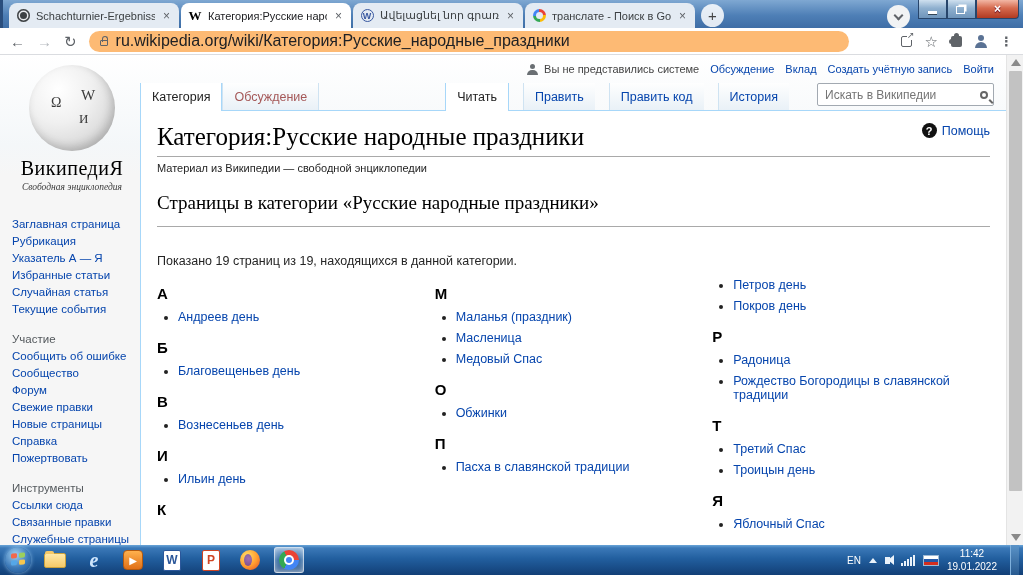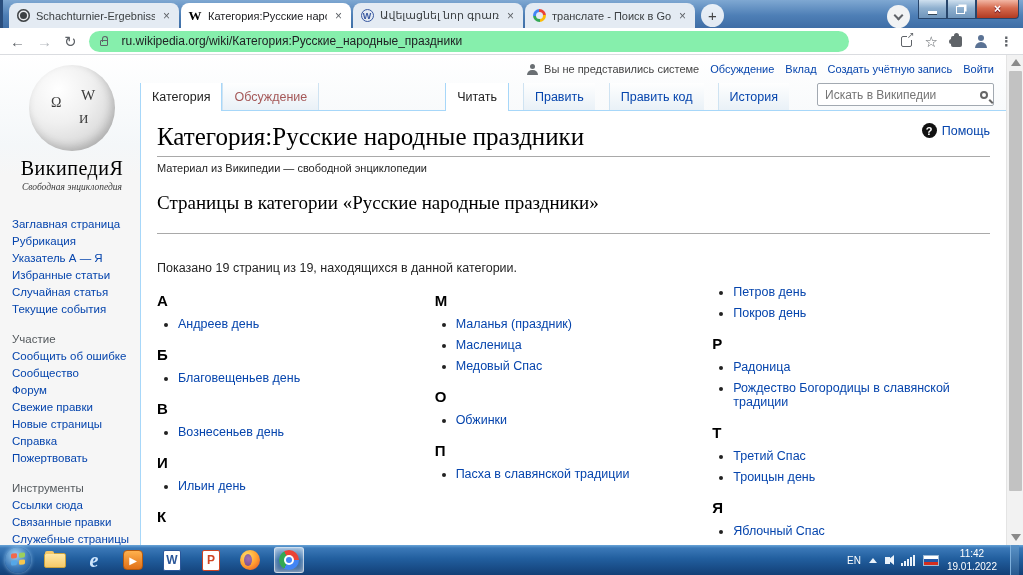--- a/index.html
+++ b/index.html
@@ -36,22 +36,22 @@
   .winbtn.close { width:43px; background:linear-gradient(#f2b7a5,#d66a4e 45%,#b13a22); border-radius:0 0 4px 0; }
   .glyph-min { width:9px; height:3px; background:#fff; margin-top:6px; box-shadow:0 1px 0 #345; }
   .glyph-max { width:9px; height:8px; border:1px solid #fff; box-shadow:2px -2px 0 -0.5px #fff; margin:2px 2px 0 0; }
   .glyph-x { font-size:12px; font-weight:bold; color:#fff; text-shadow:0 1px 1px #502; }
 
   
   .toolbar { position:absolute; top:28px; left:0; width:1023px; height:27px; background:#fff;
     border-bottom:1px solid #dadce0; display:flex; align-items:center; padding:0 10px; gap:12px; }
   .navic { font-size:15px; color:#5f6368; line-height:1; }
   .navic.disabled { color:#b6babf; }
-  .addr { flex:1; max-width:760px; height:21px; background:#86efac; border-radius:11px; display:flex;
-    align-items:center; padding:0 11px; gap:14px; font-size:12px; color:#202124; }
+  .addr { flex:1; max-width:760px; height:21px; background:#fdba74; border-radius:11px; display:flex;
+    align-items:center; padding:0 11px; gap:8px; font-size:16px; color:#202124; }
   .lock { width:8px; height:6px; border:1.5px solid #5f6368; border-radius:1px; position:relative; margin-top:3px; }
   .lock::before { content:""; position:absolute; left:1px; top:-5px; width:4px; height:5px;
     border:1.5px solid #5f6368; border-bottom:0; border-radius:4px 4px 0 0; }
   .tb-right { display:flex; align-items:center; gap:13px; margin-left:auto; }
   .share-ic { width:11px; height:11px; border:1.5px solid #5f6368; border-radius:2px; position:relative; }
   .share-ic::after { content:"↗"; position:absolute; top:-7px; right:-4px; font-size:9px; color:#5f6368; background:#fff; }
   .puzzle { width:11px; height:11px; background:#5f6368; border-radius:2px; position:relative; }
   .puzzle::before { content:""; position:absolute; width:5px; height:5px; border-radius:50%; background:#5f6368; top:-2.5px; left:3px; }
   .puzzle::after { content:""; position:absolute; width:5px; height:5px; border-radius:50%; background:#5f6368; left:-2.5px; top:3px; }
   .person { width:12px; height:12px; position:relative; }
@@ -119,21 +119,21 @@
     padding:12px 16px 18px; position:relative; min-height:392px; }
   .helplink { position:absolute; top:12px; right:16px; display:flex; align-items:center; gap:5px;
     font-size:12.5px; }
   .helplink a { color:#0645ad; text-decoration:none; }
   .help-q { width:15px; height:15px; border-radius:50%; background:#111; color:#fff; font-size:11px; font-weight:bold;
     display:flex; align-items:center; justify-content:center; }
   h1.wtitle { font-family:"Liberation Serif","DejaVu Serif",serif; font-size:25px; font-weight:400; color:#000;
     border-bottom:1px solid #a9a9a9; padding-bottom:5px; }
   .tagline { font-size:11px; color:#252525; margin-top:5px; }
   h2.wsection { font-family:"Liberation Serif","DejaVu Serif",serif; font-size:19px; font-weight:400; color:#000;
-    border-bottom:1px solid #a9a9a9; margin-top:18px; padding-bottom:19px; }
+    border-bottom:1px solid #a9a9a9; margin-top:18px; padding-bottom:12px; }
   .count { font-size:12.5px; color:#252525; margin-top:27px; }
   .cols { display:flex; margin-top:2px; }
   .col { width:33.33%; padding-right:22px; }
   .letter { font-size:15px; font-weight:bold; color:#000; margin-top:15px; }
   .plist { margin:8px 0 0 0; padding-left:21px; }
   .plist li { font-size:12.5px; margin-bottom:7px; color:#222; }
   .plist a { color:#0645ad; text-decoration:none; }
   .catlinks { display:inline-block; border:1px solid #a2a9b1; background:#f8f9fa; padding:5px 9px;
     font-size:12px; color:#222; margin-top:24px; }
   .catlinks a { color:#0645ad; text-decoration:none; }

